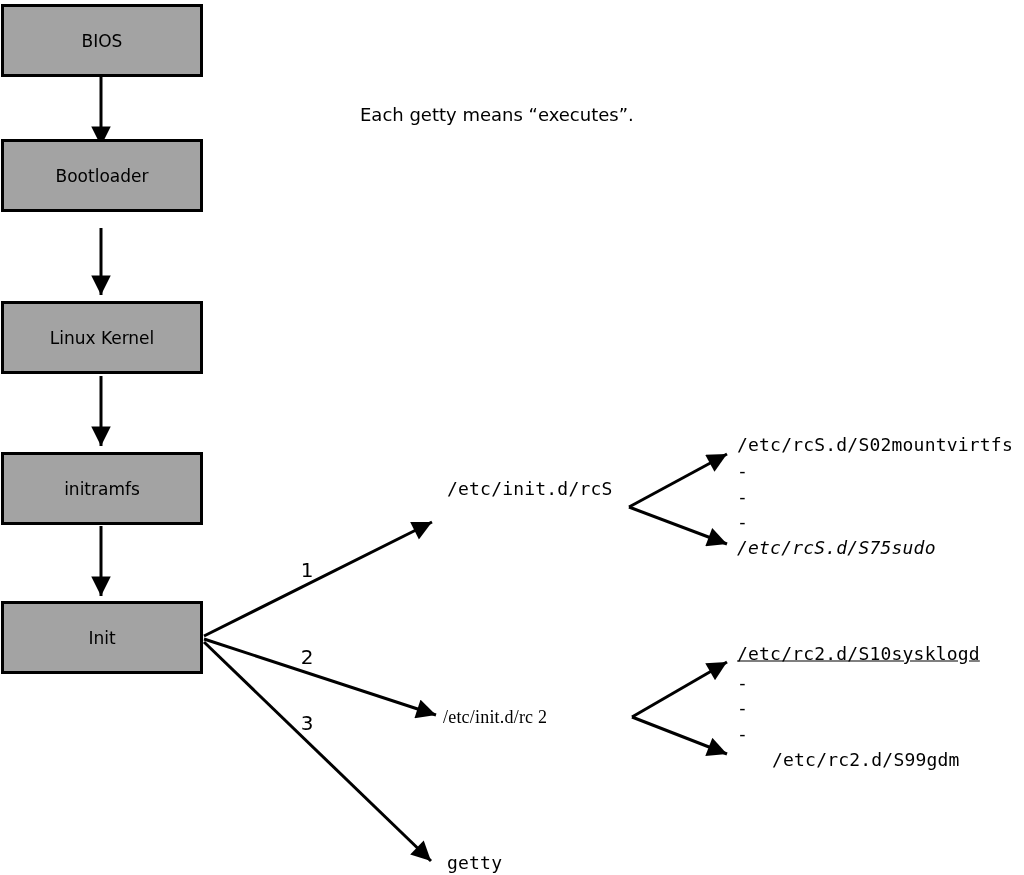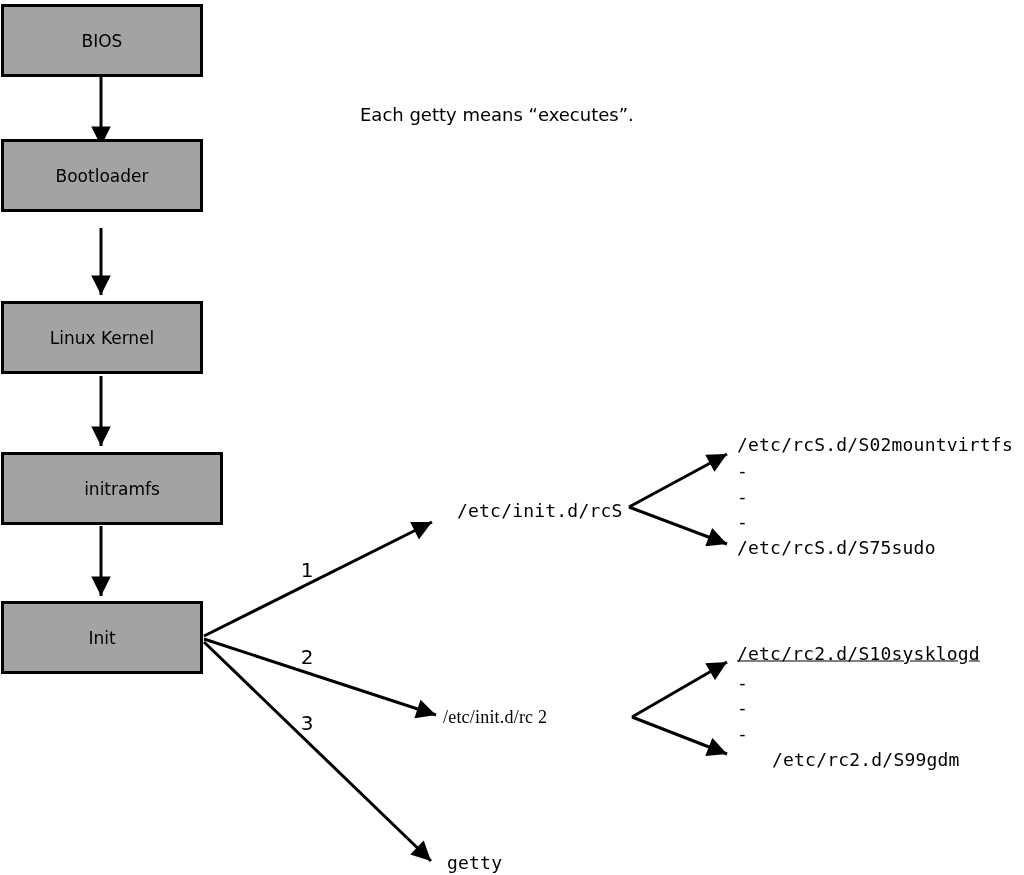--- a/index.html
+++ b/index.html
@@ -11,21 +11,21 @@
   #arrow-layer{position:absolute;left:0;top:0;width:1024px;height:875px;}
   .box{
     position:absolute;left:1px;width:196px;height:67px;
     border:3px solid #000;background:#a3a3a3;
     display:flex;align-items:center;justify-content:center;
     font-size:17px;
   }
   .box-bios{top:4px;}
   .box-bootloader{top:139px;}
   .box-kernel{top:301px;}
-  .box-initramfs{top:452px;padding-left:20px;}
+  .box-initramfs{top:452px;}
   .box-init{top:601px;}
   .note{
     position:absolute;left:360px;top:114px;transform:translateY(-50%);
     font-size:18px;white-space:pre;
   }
   .mono{
     position:absolute;transform:translateY(-50%);
     font-family:"DejaVu Sans Mono","Liberation Mono",monospace;
     font-size:18px;white-space:pre;letter-spacing:0.2px;
   }
@@ -78,29 +78,29 @@
     <span>initramfs</span>
   </div>
   <div class="box box-init">
     <span>Init</span>
   </div>
 
   <div class="branch-num" style="left:307px;top:570px;">1</div>
   <div class="branch-num" style="left:307px;top:657px;">2</div>
   <div class="branch-num" style="left:307px;top:723px;">3</div>
 
-  <div class="mono" style="left:447px;top:510px;margin-left:10px;">/etc/init.d/rcS</div>
+  <div class="mono" style="left:447px;top:488px;">/etc/init.d/rcS</div>
   <div class="mono" style="left:443px;top:717px;font-family:Liberation Serif, serif;">/etc/init.d/rc 2</div>
   <div class="mono" style="left:447px;top:862px;">getty</div>
 
   <div class="mono" style="left:737px;top:444px;">/etc/rcS.d/S02mountvirtfs</div>
   <div class="mono" style="left:737px;top:470px;">-</div>
   <div class="mono" style="left:737px;top:496px;">-</div>
   <div class="mono" style="left:737px;top:521px;">-</div>
-  <div class="mono" style="left:737px;top:547px;">/etc/rcS.d/S75sudo</div>
+  <div class="mono" style="left:737px;top:547px;font-style:italic;">/etc/rcS.d/S75sudo</div>
 
   <div class="mono" style="left:737px;top:653px;text-decoration:underline;">/etc/rc2.d/S10sysklogd</div>
   <div class="mono" style="left:737px;top:682px;">-</div>
   <div class="mono" style="left:737px;top:707px;">-</div>
   <div class="mono" style="left:737px;top:733px;">-</div>
   <div class="mono" style="left:737px;top:759px;margin-left:35px;">/etc/rc2.d/S99gdm</div>
 
 </div>
 
 </body></html>

